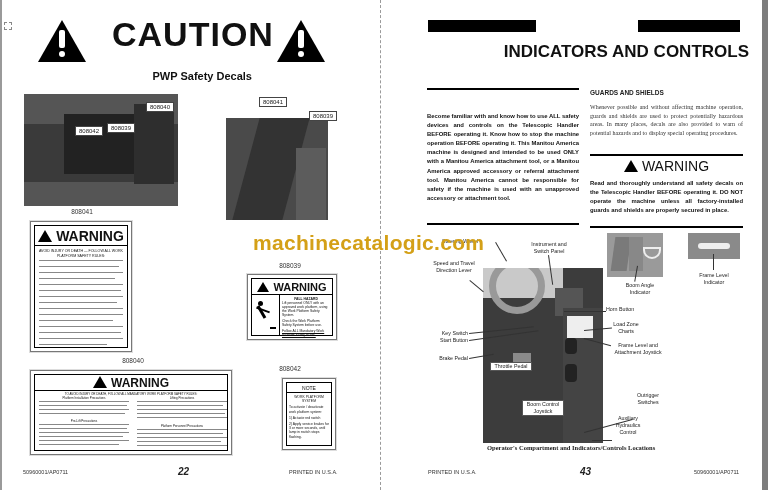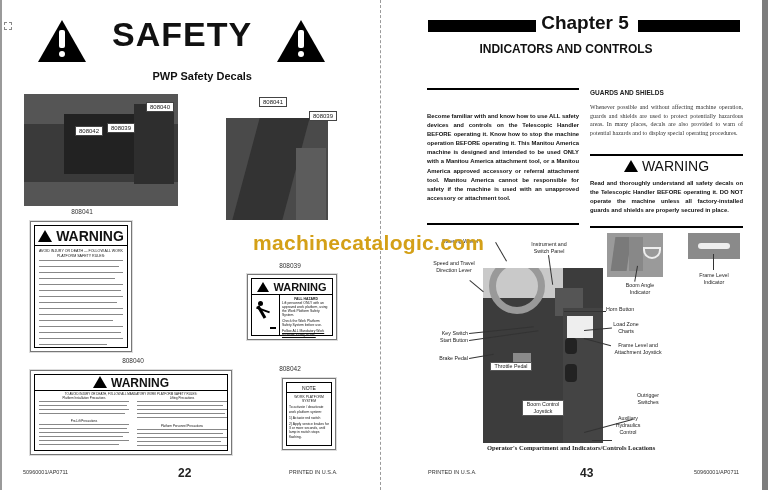--- a/index.html
+++ b/index.html
@@ -32,26 +32,26 @@
 
     .caption-num { position: absolute; font-size: 6.5px; color: #333; text-align: center; }
 
     .decal { position: absolute; background: #fff; border: 1px solid #777; box-shadow: 0 0 0 1px #ddd; }
     .decal .inner { position: absolute; left: 3px; top: 3px; right: 3px; bottom: 3px; border: 1.5px solid #000; }
     .decal .head { position: absolute; left: 0; right: 0; top: 0; border-bottom: 1.5px solid #000;
                    font-weight: bold; text-align: center; }
     .decal .line { position: absolute; height: 1px; background: #888; }
 
     .footer-text { position: absolute; font-size: 5.5px; color: #333; }
-    .page-num { position: absolute; font-size: 12px; font-weight: bold; color: #222; }
+    .page-num { position: absolute; font-size: 10px; font-weight: bold; color: #222; font-style: italic; }
 
     
     .chap-bar { position: absolute; height: 12px; background: #000; }
     .chapter-title { position: absolute; left: 112px; top: 12px; width: 130px; text-align: center; font-size: 19px; font-weight: bold; }
-    .section-title { position: absolute; left: 12px; top: 42px; width: 340px; text-align: center; font-size: 12px; font-weight: bold; }
+    .section-title { position: absolute; left: 25px; top: 42px; width: 340px; text-align: right; font-size: 17px; font-weight: bold; }
 
     .rule { position: absolute; height: 1.5px; background: #000; }
     .notice-head { position: absolute; text-align: center; font-size: 14px; }
     .mini-tri { display: inline-block; width: 0; height: 0; border-left: 7px solid transparent; border-right: 7px solid transparent;
                 border-bottom: 12px solid #000; vertical-align: -1px; margin-right: 4px; position: relative; }
     .body-bold { position: absolute; font-size: 5.9px; font-weight: bold; line-height: 9.1px; text-align: justify; color: #111; }
     .heading-small { position: absolute; font-size: 6.5px; font-weight: bold; color: #222; }
     .serif-body { position: absolute; font-family: "Liberation Serif", serif; font-size: 6px; line-height: 8.6px; text-align: justify; color: #333; }
 
     .lbl { position: absolute; font-size: 5.3px; color: #222; text-align: center; line-height: 7px; }
@@ -62,21 +62,21 @@
 </head>
 <body>
 
 <div class="page page-left">
   <div class="corner-mark"></div>
 
   <div class="tri" style="left:36px; top:20px;">
     <div class="bang"></div>
       <div class="dot"></div>
   </div>
-  <div class="safety-title">SAFETY</div>
+  <div class="safety-title">CAUTION</div>
   <div class="tri" style="left:275px; top:20px;">
     <div class="bang"></div>
       <div class="dot"></div>
   </div>
   <div class="subtitle">PWP Safety Decals</div>
 
   <div class="photo" style="left:22px; top:94px; width:154px; height:112px;">
     <div class="shade1" style="left:0;top:0;width:154px;height:30px;"></div>
     <div class="shade2" style="left:40px;top:20px;width:70px;height:60px;"></div>
     <div class="shade1" style="left:0;top:88px;width:154px;height:24px;"></div>
@@ -188,21 +188,20 @@
 
   <div class="footer-text" style="left:21px; top:469px;">50960001/AP0711</div>
   <div class="page-num" style="left:176px; top:466px;">22</div>
   <div class="footer-text" style="left:287px; top:469px;">PRINTED IN U.S.A.</div>
 </div>
 
 <div class="spine"></div>
 
 <div class="page page-right">
   <div class="chap-bar" style="left:44px; top:20px; width:108px;"></div>
-  <div class="chapter-title" style="left:150px; width:102px;">Chapter 5</div>
   <div class="chap-bar" style="left:254px; top:20px; width:102px;"></div>
   <div class="section-title">INDICATORS AND CONTROLS</div>
 
   <div class="rule" style="left:43px; top:88px; width:152px;"></div>
   <div class="body-bold" style="left:43px; top:112px; width:152px;">Become familiar with and know how to use ALL safety devices and controls on the Telescopic Handler BEFORE operating it. Know how to stop the machine operation BEFORE operating it. This Manitou America machine is designed and intended to be used ONLY with a Manitou America attachment tool, or a Manitou America approved accessory or referral attachment tool. Manitou America cannot be responsible for safety if the machine is used with an unapproved accessory or attachment tool.</div>
   <div class="rule" style="left:43px; top:223px; width:152px;"></div>
 
   <div class="heading-small" style="left:206px; top:89px;">GUARDS AND SHIELDS</div>
   <div class="serif-body" style="left:206px; top:103px; width:153px;">Whenever possible and without affecting machine operation, guards and shields are used to protect potentially hazardous areas. In many places, decals are also provided to warn of potential hazards and to display special operating procedures.</div>
 

